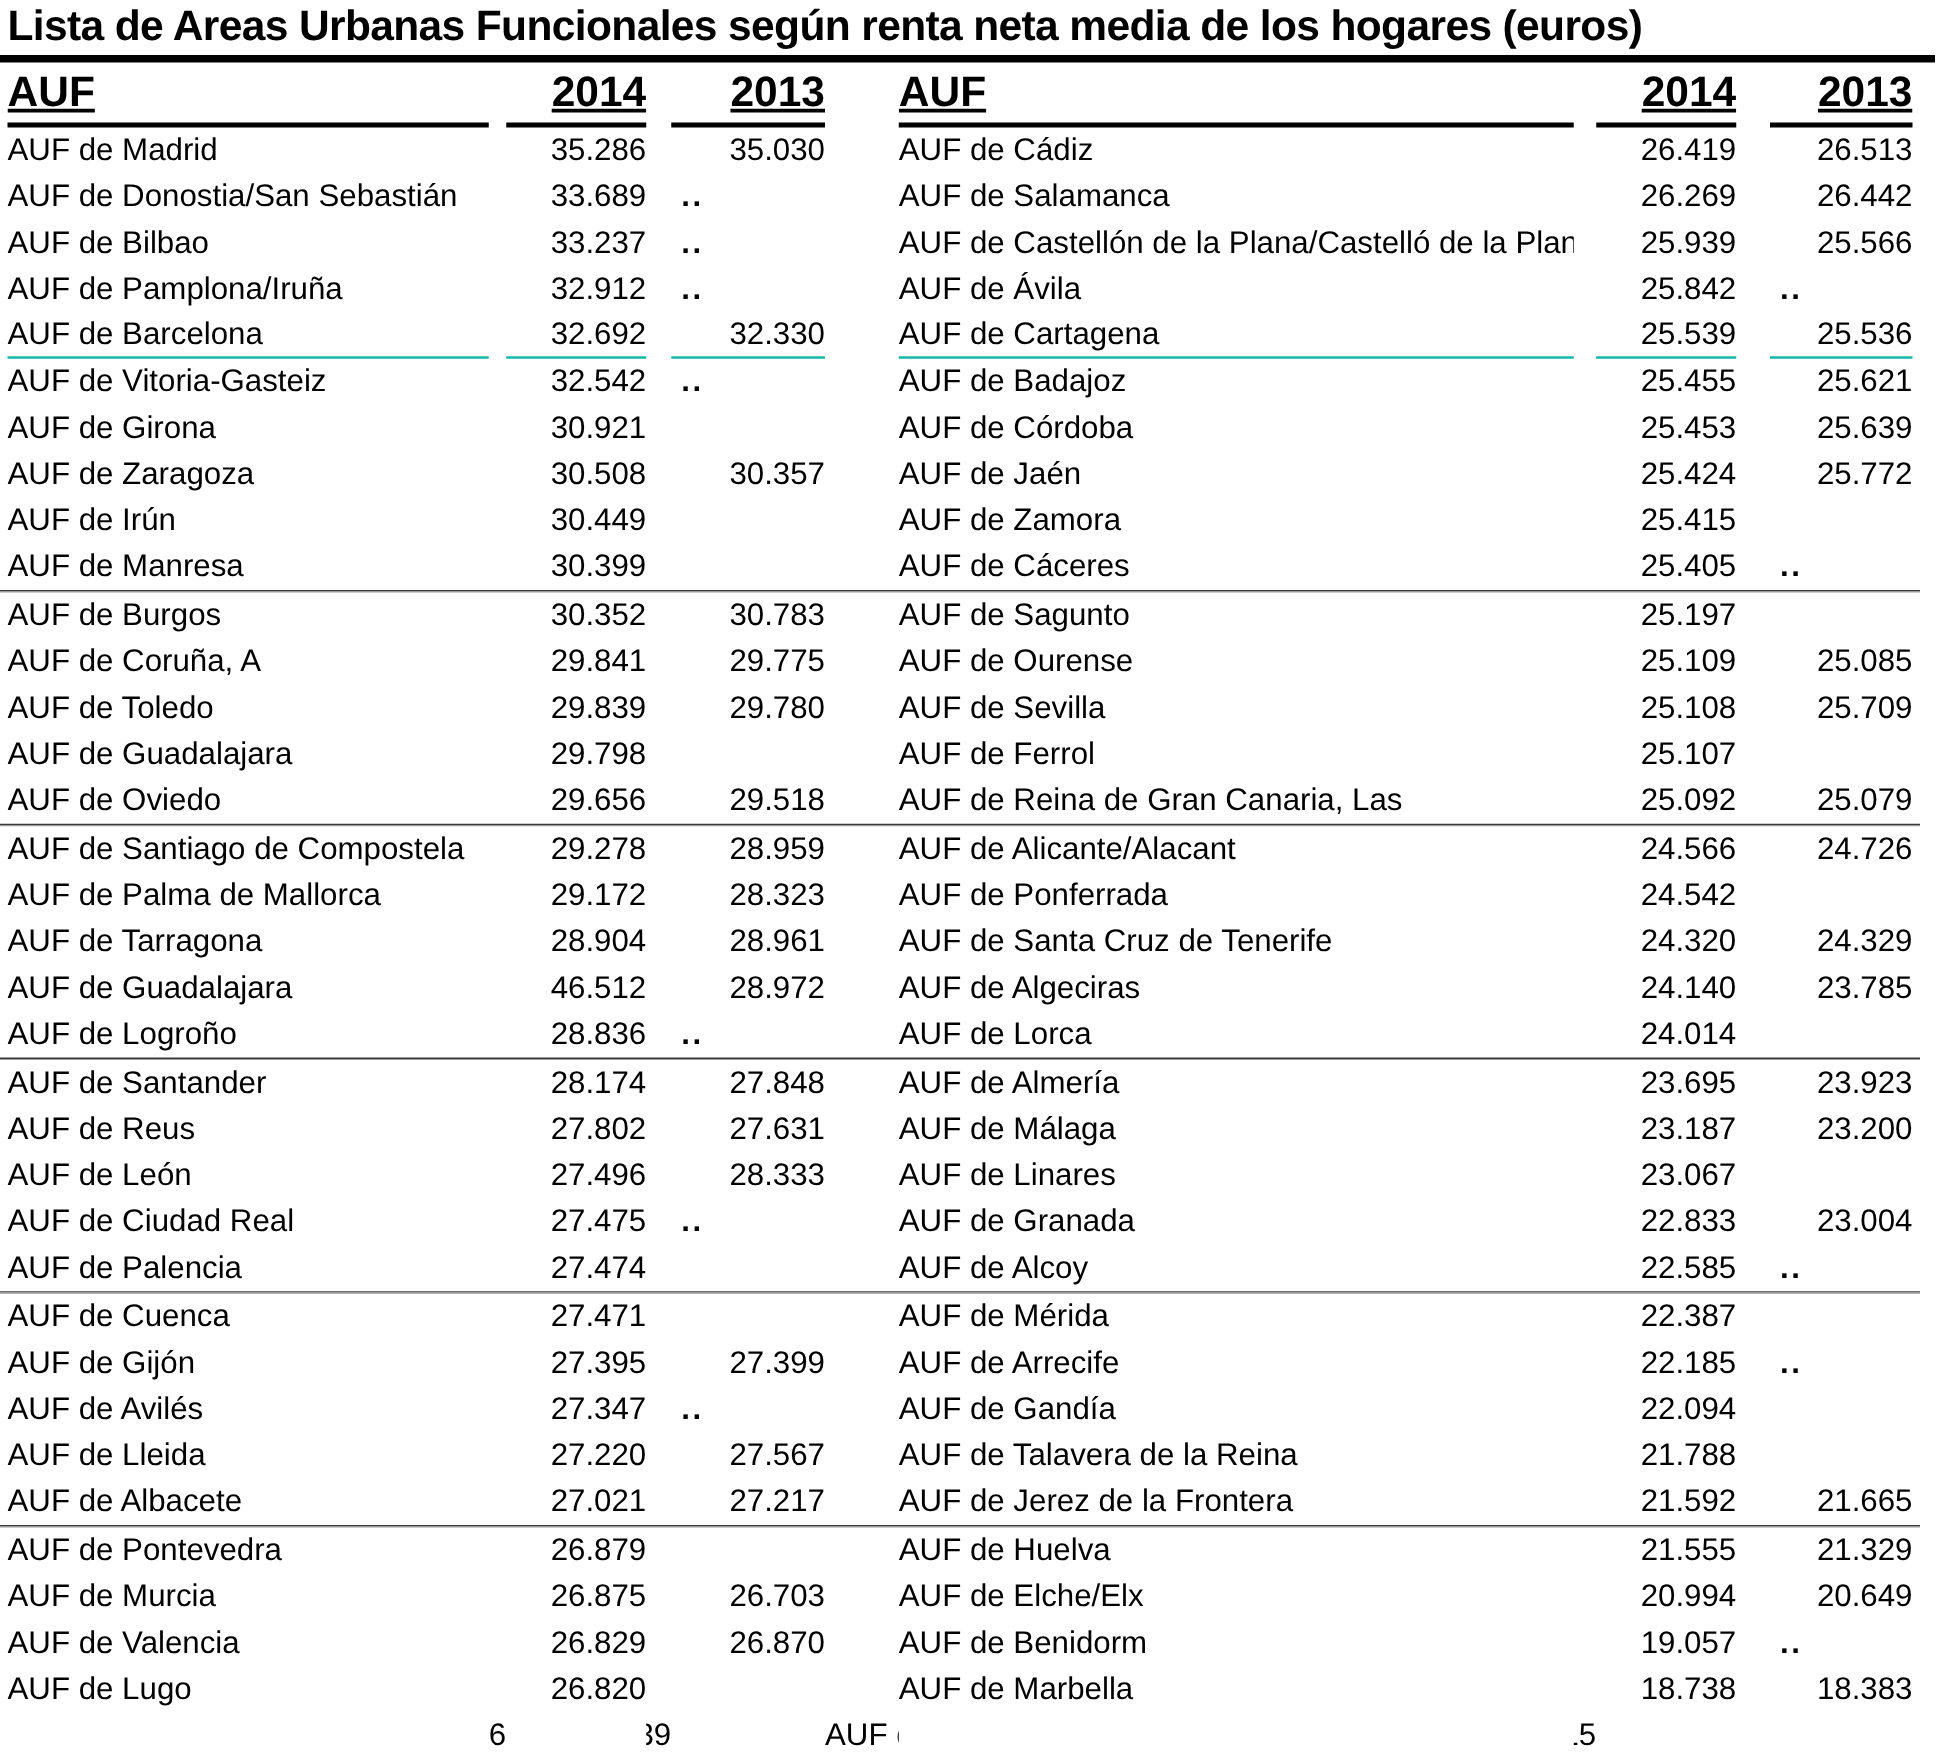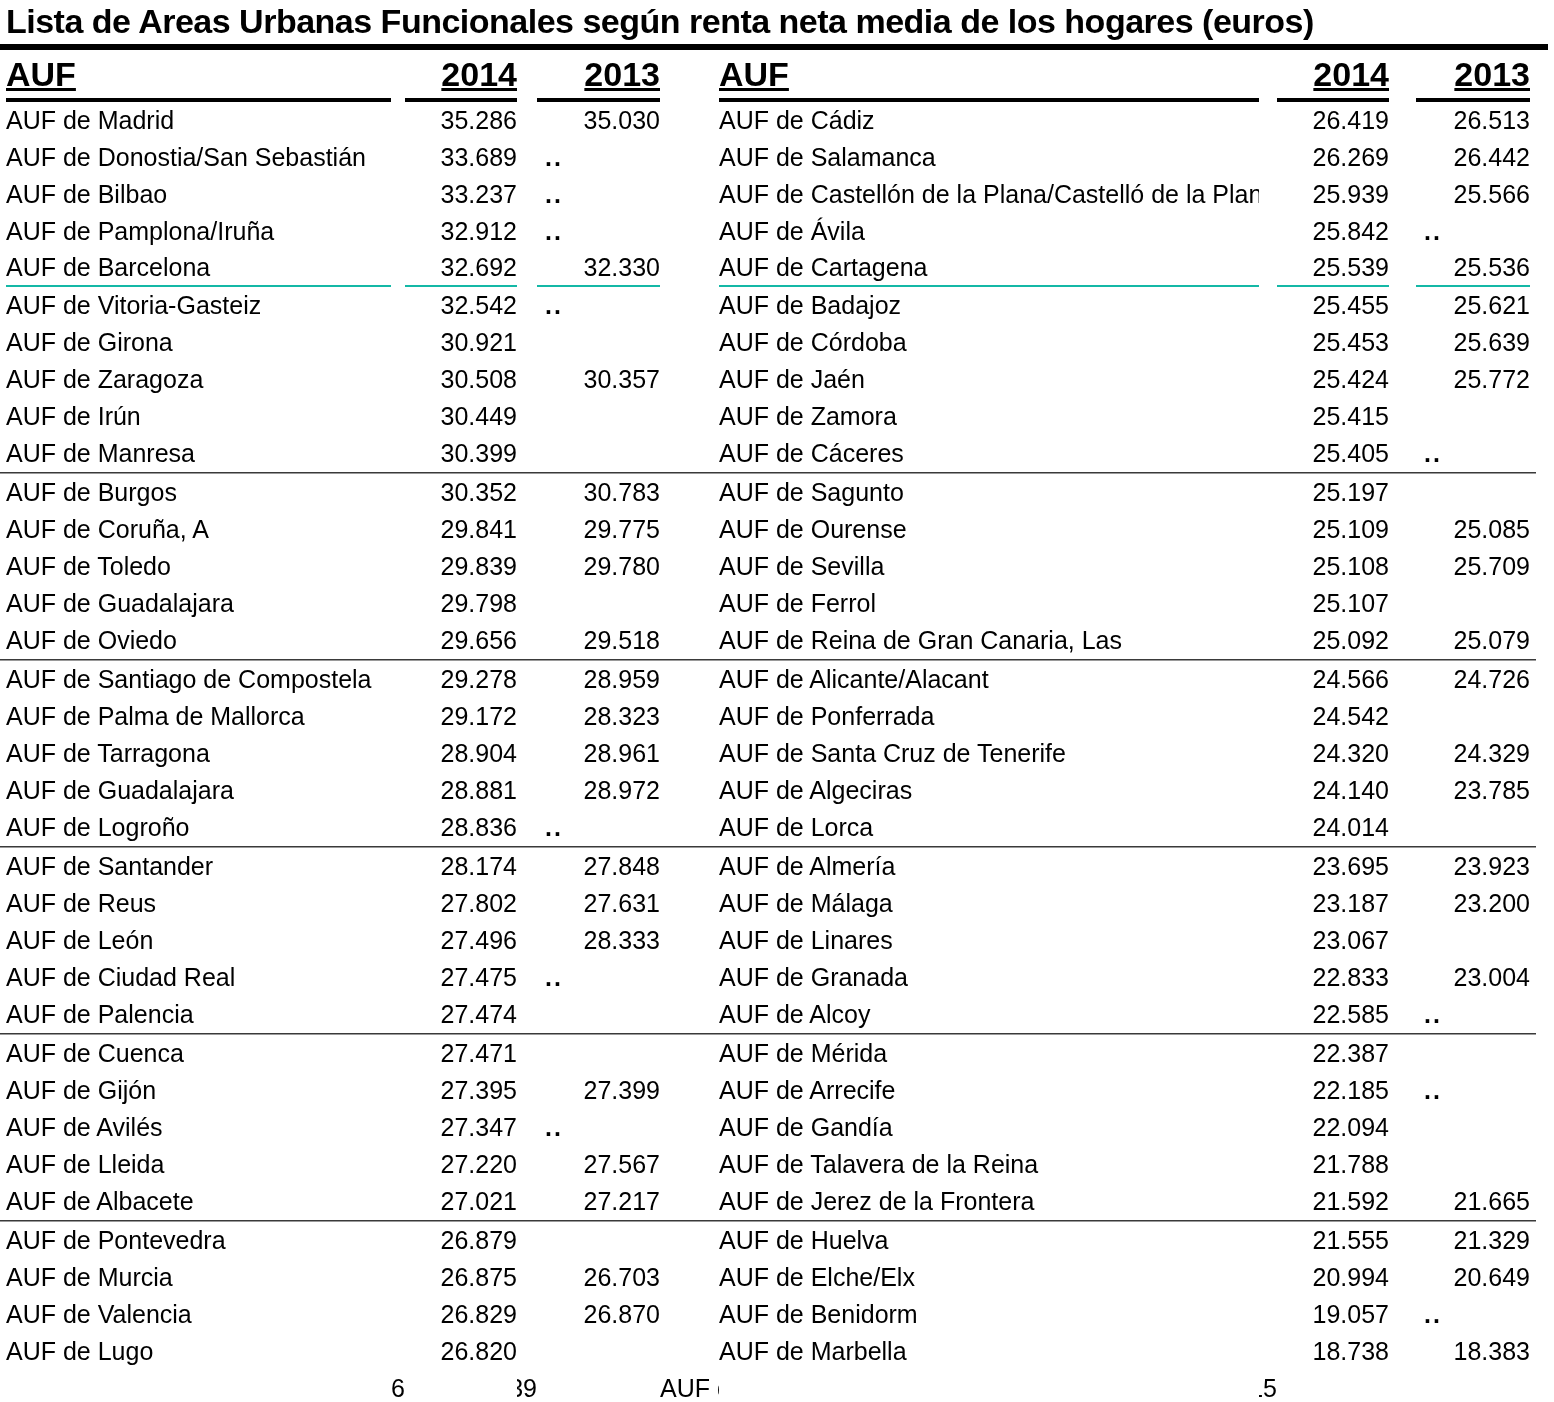--- a/index.html
+++ b/index.html
@@ -282,21 +282,21 @@
       <div class="cell"></div>
       <div class="cell num">28.961</div>
       <div class="cell"></div>
       <div class="cell name">AUF de Santa Cruz de Tenerife</div>
       <div class="cell"></div>
       <div class="cell num">24.320</div>
       <div class="cell"></div>
       <div class="cell num">24.329</div>
       <div class="cell name">AUF de Guadalajara</div>
       <div class="cell"></div>
-      <div class="cell num">28.881</div>
+      <div class="cell num">46.512</div>
       <div class="cell"></div>
       <div class="cell num">28.972</div>
       <div class="cell"></div>
       <div class="cell name">AUF de Algeciras</div>
       <div class="cell"></div>
       <div class="cell num">24.140</div>
       <div class="cell"></div>
       <div class="cell num">23.785</div>
       <div class="cell name">AUF de Logroño</div>
       <div class="cell"></div>

